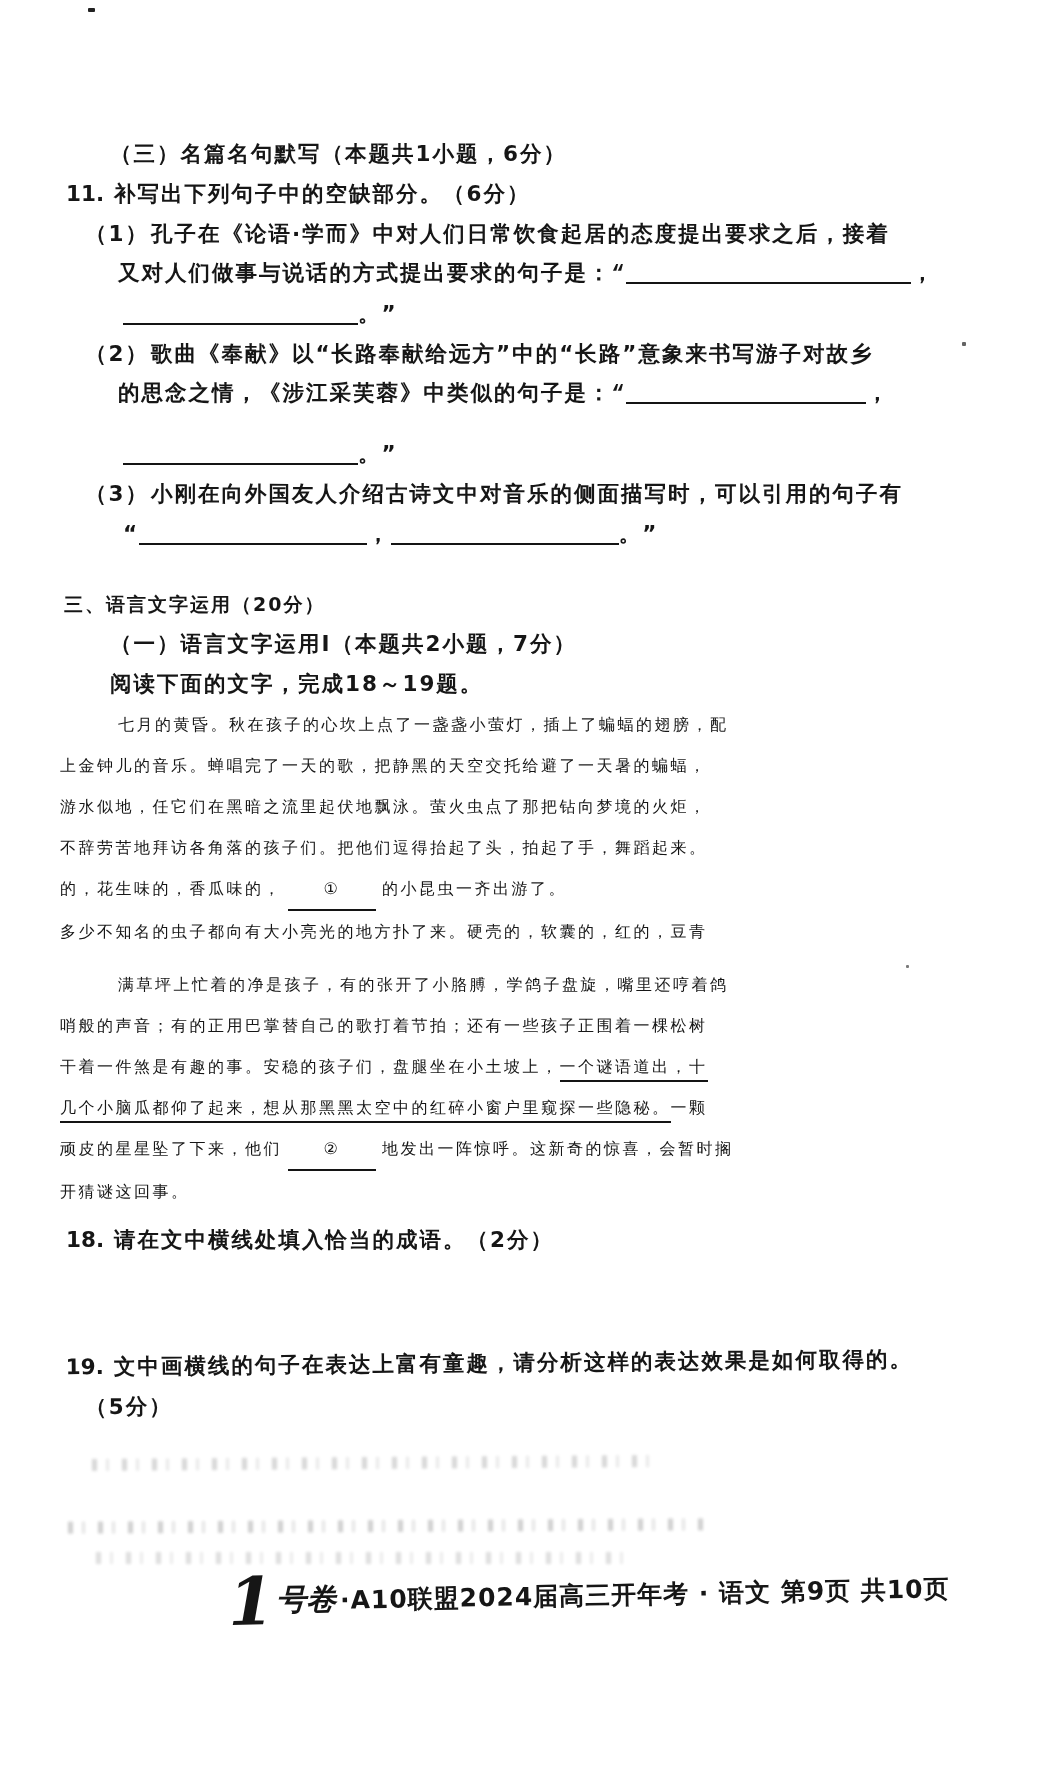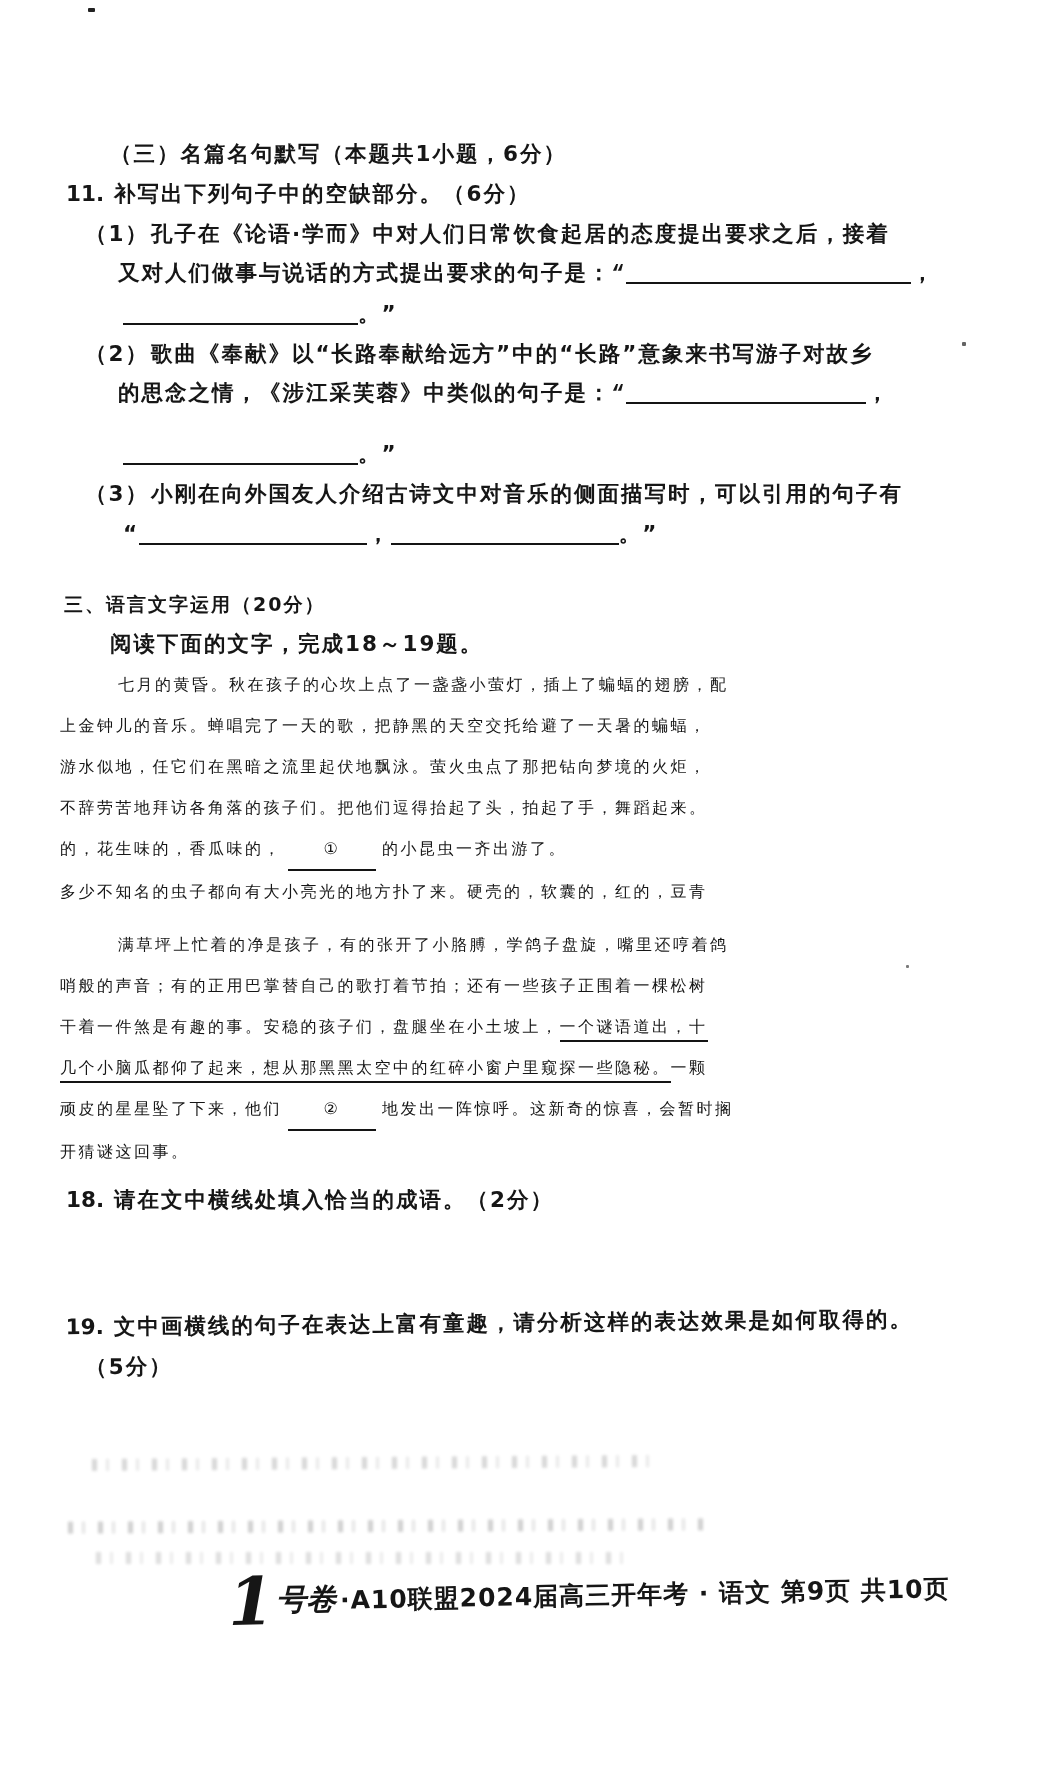--- a/index.html
+++ b/index.html
@@ -131,20 +131,21 @@
     </div>
 
     <div class="line bold item-l1">
       <span class="lbl">（3）</span><span>小刚在向外国友人介绍古诗文中对音乐的侧面描写时，可以引用的句子有</span>
     </div>
     <div class="line bold blank-only">
       <span>“</span><span class="ansline w228"></span><span>，</span><span class="ansline w228"></span><span>。”</span>
     </div>
 
     <div class="line bold sec-heading">三、语言文字运用（20分）</div>
+    <div class="line bold part-heading">（一）语言文字运用Ⅰ（本题共2小题，7分）</div>
     <div class="line bold instruction">阅读下面的文字，完成18～19题。</div>
 
     <div class="passage">
       <div class="pline pindent">七月的黄昏。秋在孩子的心坎上点了一盏盏小萤灯，插上了蝙蝠的翅膀，配</div>
       <div class="pline">上金钟儿的音乐。蝉唱完了一天的歌，把静黑的天空交托给避了一天暑的蝙蝠，</div>
       <div class="pline">游水似地，任它们在黑暗之流里起伏地飘泳。萤火虫点了那把钻向梦境的火炬，</div>
       <div class="pline">不辞劳苦地拜访各角落的孩子们。把他们逗得抬起了头，拍起了手，舞蹈起来。</div>
       <div class="pline">
         <span>的，花生味的，香瓜味的，</span><span class="numblank"><span>①</span></span><span>的小昆虫一齐出游了。</span>
       </div>

